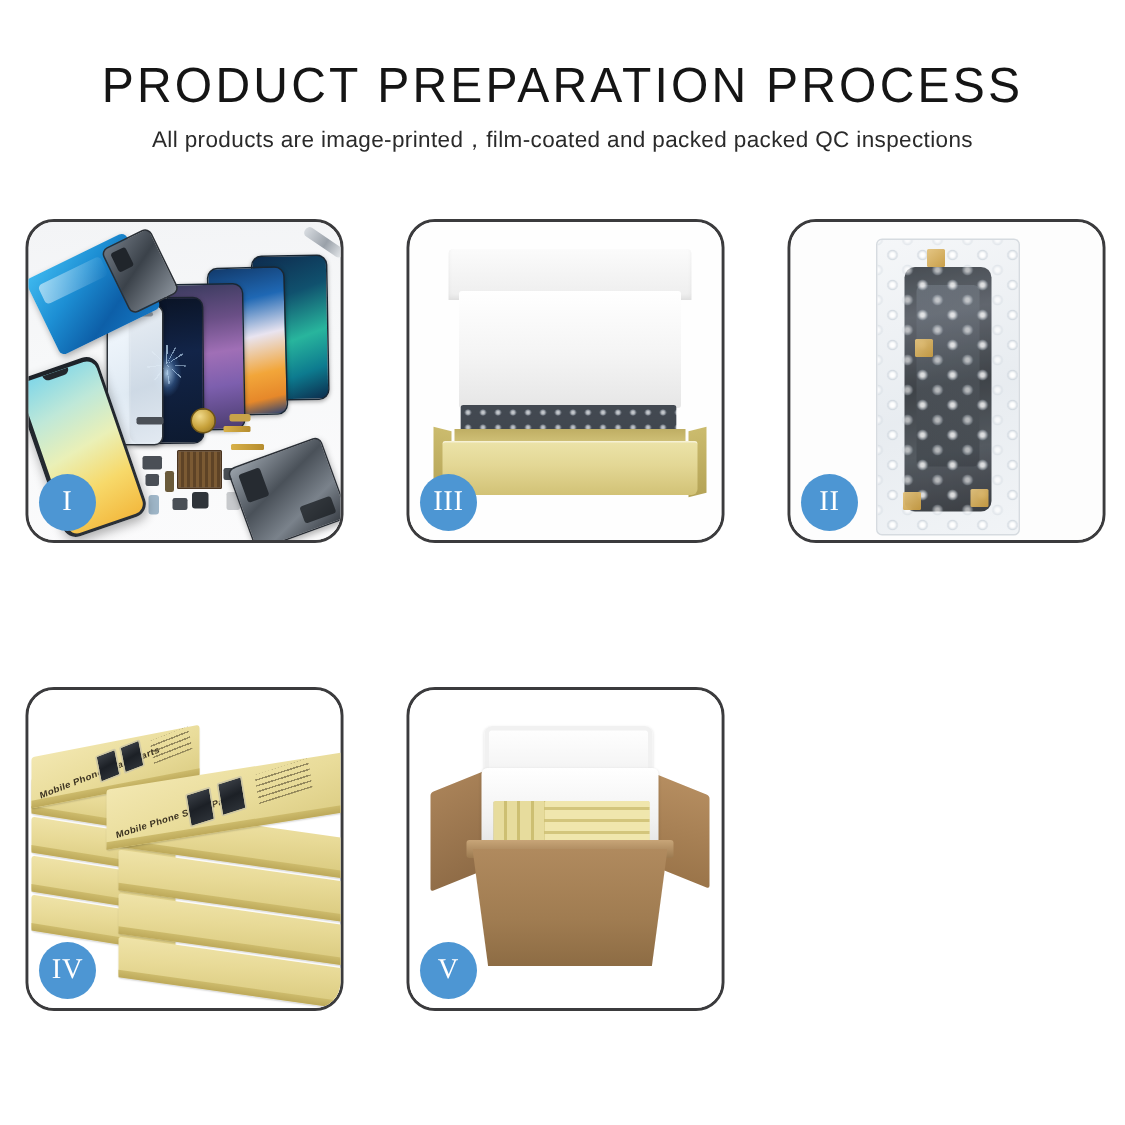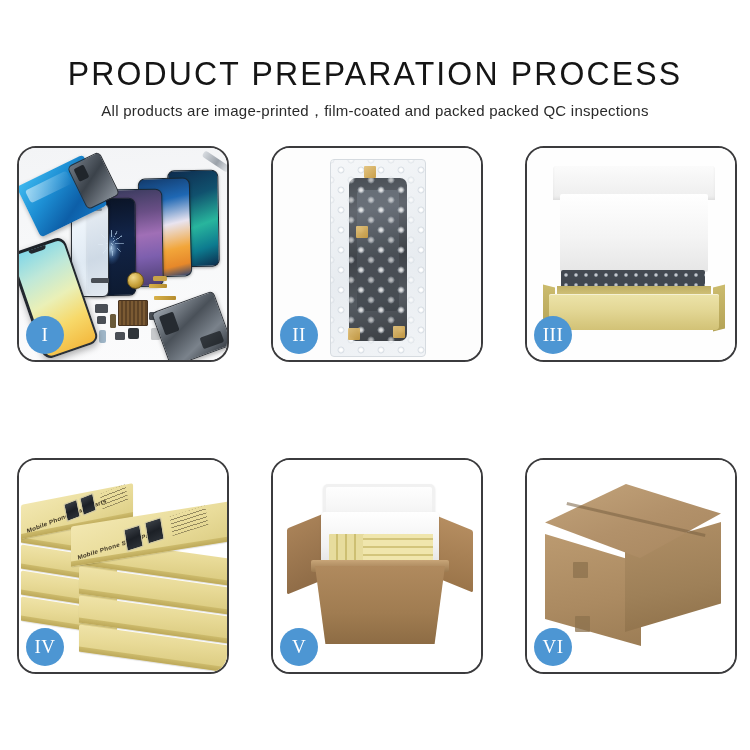--- a/index.html
+++ b/index.html
@@ -12,21 +12,21 @@
     height: 750px;
     overflow: hidden;
     font-family: "Liberation Sans", sans-serif;
     color: #111111;
     position: relative;
   }
 
   
   .header {
     width: 100%;
-    padding-top: 55px;
+    padding-top: 38px;
     text-align: center;
   }
   .page-title {
     font-family: "Liberation Sans", sans-serif;
     font-size: 33px;
     font-weight: 400;
     letter-spacing: 2.2px;
     color: #151515;
     line-height: 38px;
     margin: 0;
@@ -483,47 +483,47 @@
       </div>
 
       <div class="housing"></div>
       <div class="tool"></div>
     </div>
     <div class="badge">I</div>
   </div>
 
   <div class="panel">
     <div class="panel-stage">
-      <div class="p2-bg"></div>
-      <div class="bubblebag">
-        <div class="bubble-inner"></div>
-        <div class="bubble-overlay"></div>
-        <div class="tape" style="left:33px; top:6px;"></div>
-        <div class="tape" style="left:25px; top:66px;"></div>
-        <div class="tape" style="left:17px; top:168px;"></div>
-        <div class="tape" style="left:62px; top:166px;"></div>
-      </div>
-    </div>
-    <div class="badge">II</div>
-  </div>
-
-  <div class="panel">
-    <div class="panel-stage">
       <div class="p3-bg"></div>
       <div class="obox">
         <div class="lid-back"></div>
         <div class="foam"></div>
         <div class="bwrap"></div>
         <div class="tray-left"></div>
         <div class="tray-right"></div>
         <div class="tray-inner"></div>
         <div class="tray-front"></div>
       </div>
     </div>
     <div class="badge">III</div>
+  </div>
+
+  <div class="panel">
+    <div class="panel-stage">
+      <div class="p2-bg"></div>
+      <div class="bubblebag">
+        <div class="bubble-inner"></div>
+        <div class="bubble-overlay"></div>
+        <div class="tape" style="left:33px; top:6px;"></div>
+        <div class="tape" style="left:25px; top:66px;"></div>
+        <div class="tape" style="left:17px; top:168px;"></div>
+        <div class="tape" style="left:62px; top:166px;"></div>
+      </div>
+    </div>
+    <div class="badge">II</div>
   </div>
 
   <div class="panel">
     <div class="panel-stage">
       <div class="p4-bg"></div>
       <div class="stack">
 
         <div class="sbox" style="left:0px; top:50px; width:96px; height:24px; transform:skewY(9deg);">
             <div class="edge"></div>
           </div>
@@ -581,28 +581,14 @@
         <div class="foamliner"></div>
         <div class="ybars"></div>
         <div class="ybars2"></div>
         <div class="rim"></div>
         <div class="body"></div>
       </div>
     </div>
     <div class="badge">V</div>
   </div>
 
-  <div class="panel">
-    <div class="panel-stage">
-      <div class="p6-bg"></div>
-      <div class="shipbox">
-        <div class="front-l"></div>
-        <div class="front-r"></div>
-        <div class="top"></div>
-        <div class="seam"></div>
-        <div class="tape-sq" style="left:28px; top:78px;"></div>
-        <div class="tape-sq" style="left:30px; top:132px;"></div>
-      </div>
-    </div>
-    <div class="badge">VI</div>
-  </div>
 
 </div>
 
 </body></html>

